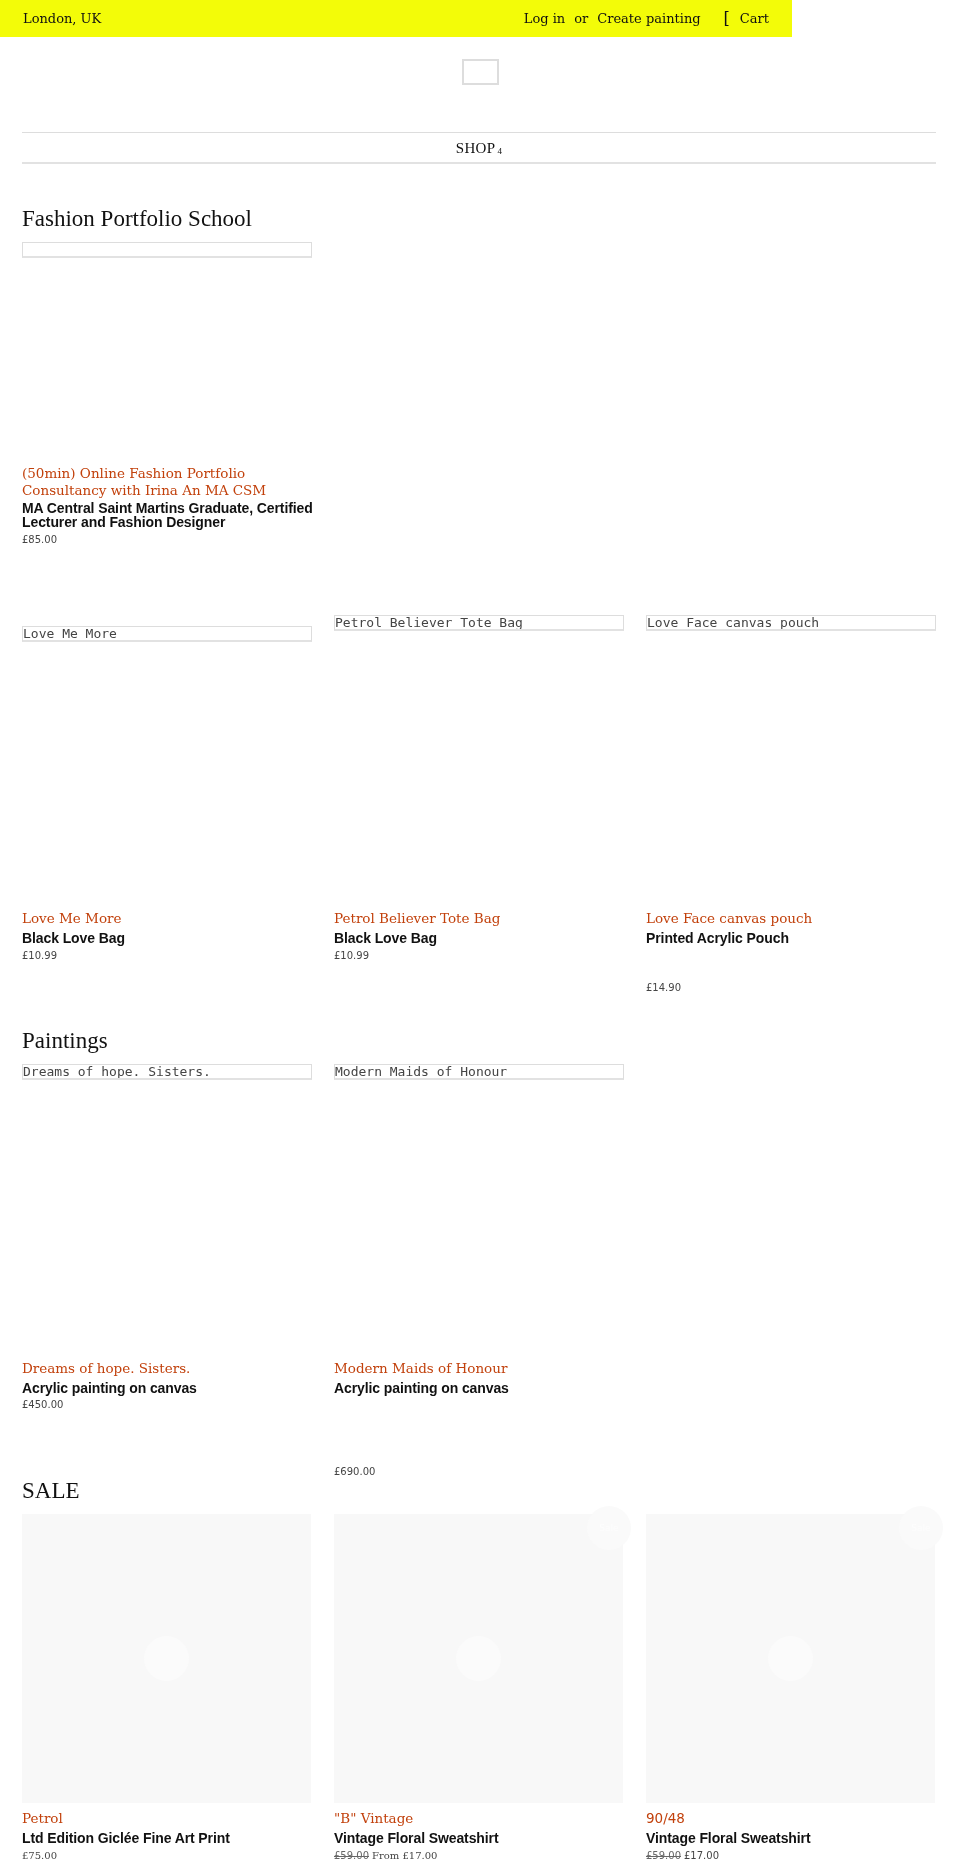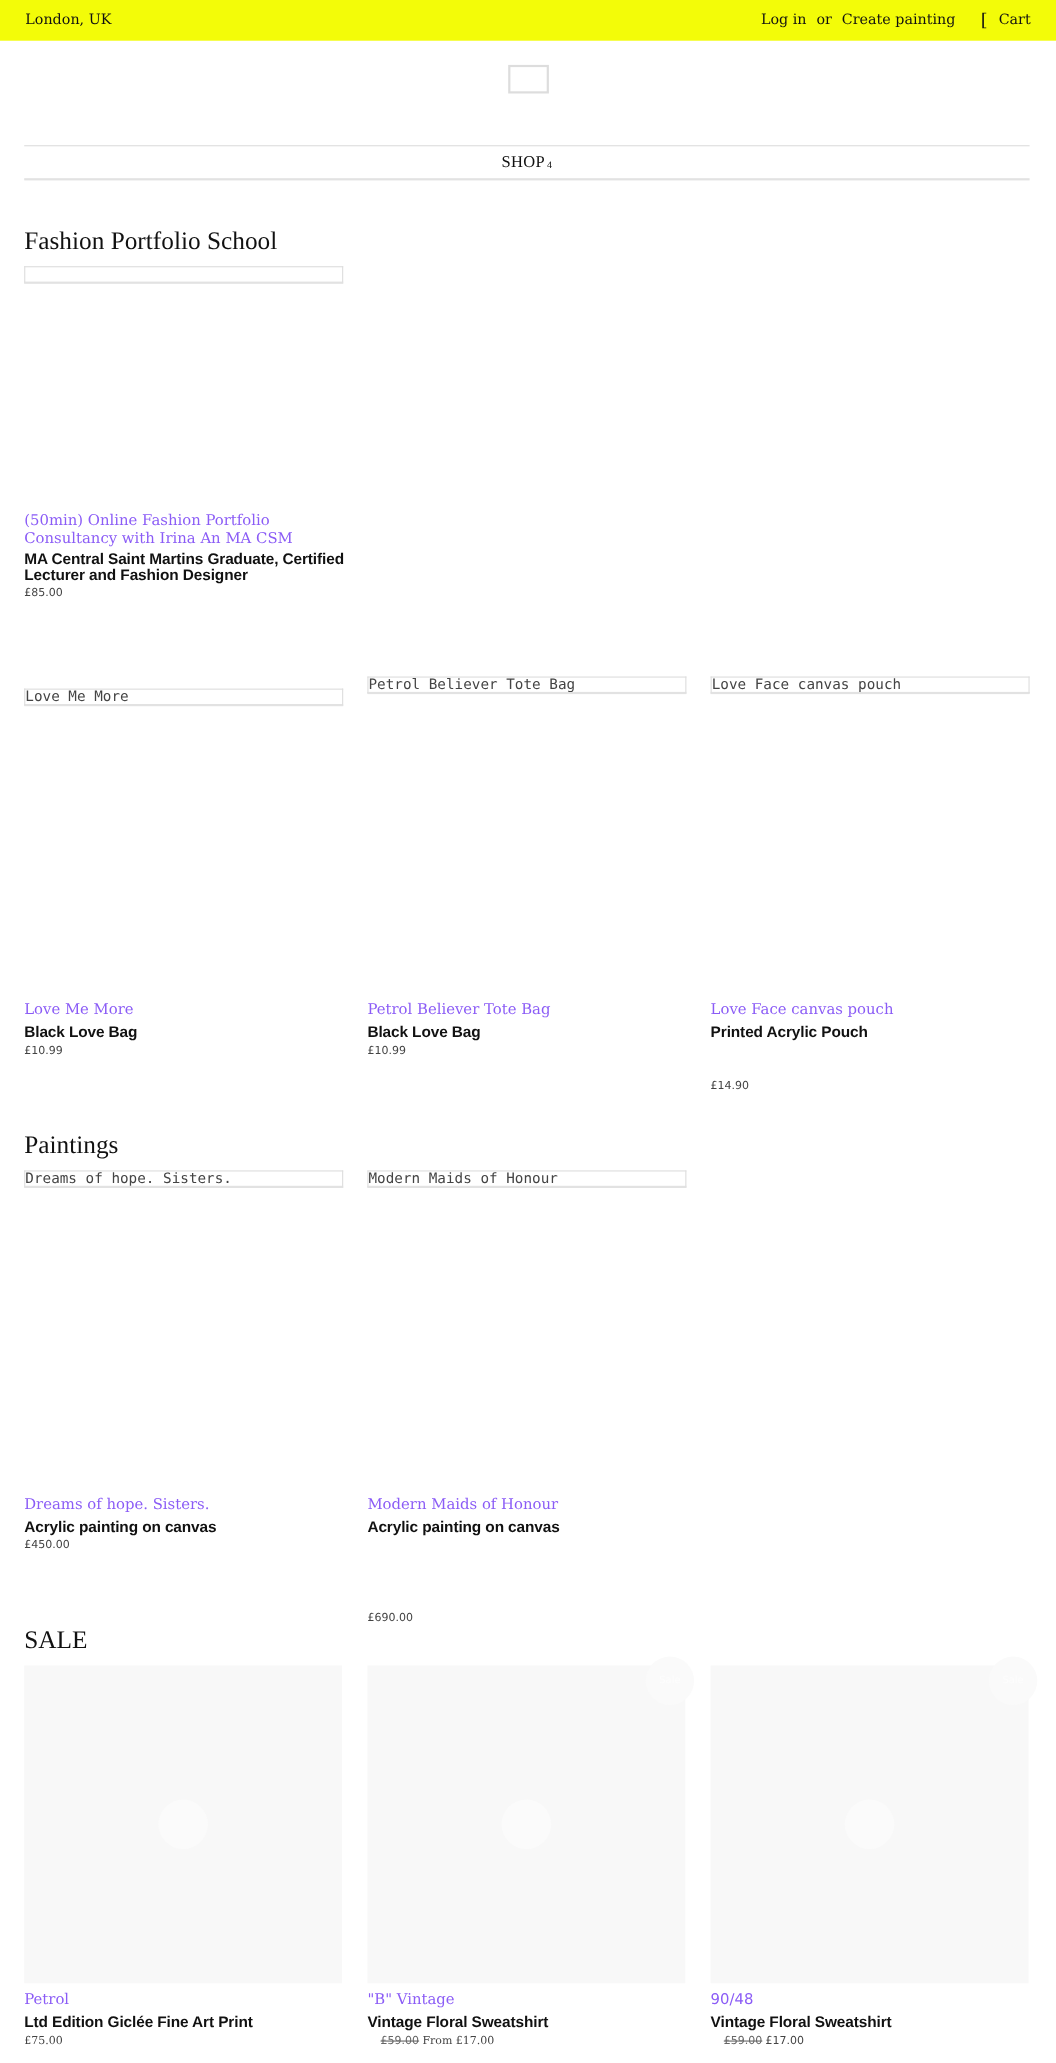--- a/index.html
+++ b/index.html
@@ -1,19 +1,19 @@
 <!DOCTYPE html>
 <html><head>
 <meta charset="utf-8">
 <style>
   * { box-sizing: border-box; margin: 0; padding: 0; }
   html, body { width: 960px; background: #ffffff; color: #111; }
   body { position: relative; height: 1875px; font-family: "DejaVu Serif", serif; overflow: hidden; }
 
-  .topbar { position: absolute; left: 0; top: 0; width: 960px; height: 37px; background: #f3fc08; }
+  .topbar { position: absolute; left: 0; top: 0; width: 792px; height: 37px; background: #f3fc08; }
   .topbar .loc { position: absolute; left: 23px; top: 11px; font-size: 13px; font-family: "DejaVu Serif", serif; }
   .topbar .right { position: absolute; right: 23px; top: 11px; font-size: 13px; display: flex; align-items: center; }
   .topbar .right span { white-space: nowrap; }
   .topbar .right .or { margin: 0 9px; }
   .topbar .right .bracket { margin-left: 23px; margin-right: 10px; font-size: 16px; line-height: 13px; }
   .topbar a { color: #111; text-decoration: none; cursor: pointer; }
 
   .logo { position: absolute; left: 462px; top: 59px; width: 37px; height: 26px; border: 2px solid #ddd; }
 
   .nav { position: absolute; left: 22px; top: 132px; width: 914px; height: 32px; border-top: 1px solid #ddd; border-bottom: 2px solid #e2e2e2; text-align: center; }
@@ -21,24 +21,24 @@
   .nav .shop sub { font-size: 9px; vertical-align: -1px; margin-left: 2px; }
 
   .section-title { position: absolute; left: 22px; font-family: "Liberation Serif", serif; font-size: 23px; font-weight: normal; }
 
   .img-ph { position: absolute; height: 16px; border: 1px solid #ddd; border-bottom: 2px solid #e2e2e2; font-family: "DejaVu Sans Mono", monospace; font-size: 13px; color: #444; padding-left: 0; line-height: 13px; overflow: hidden; white-space: nowrap; }
   .img-grey { position: absolute; width: 289px; height: 289px; background: #f8f8f8; }
   .img-grey .ph-circle { position: absolute; left: 122px; top: 122px; width: 45px; height: 45px; border-radius: 50%; background: #fbfbfb; }
 
   .sale-badge { position: absolute; width: 44px; height: 44px; border-radius: 50%; background: #fafafa; color: #fdfdfd; font-size: 9px; text-align: center; line-height: 44px; font-family: "DejaVu Sans", sans-serif; }
 
-  .p-title { position: absolute; font-family: "DejaVu Serif", serif; font-size: 13.5px; line-height: 17px; color: #8b5cf6; }
+  .p-title { position: absolute; font-family: "DejaVu Serif", serif; font-size: 13.5px; line-height: 17px; color: #c2410c; }
   .p-sub { position: absolute; font-family: "Liberation Sans", sans-serif; font-weight: bold; font-size: 14px; line-height: 14px; color: #111; letter-spacing: -0.1px; }
   .p-price { position: absolute; font-family: "DejaVu Sans", sans-serif; font-size: 10px; color: #444; }
-  .p-price s { color: #666; margin-right: 3px; margin-left: 12px; }
+  .p-price s { color: #666; margin-right: 3px; }
   .p-price .serif { font-family: "DejaVu Serif", serif; }
 </style>
 </head>
 <body>
 
 <div class="topbar">
   <span class="loc">London, UK</span>
   <div class="right">
     <a>Log in</a>
     <span class="or">or</span>

